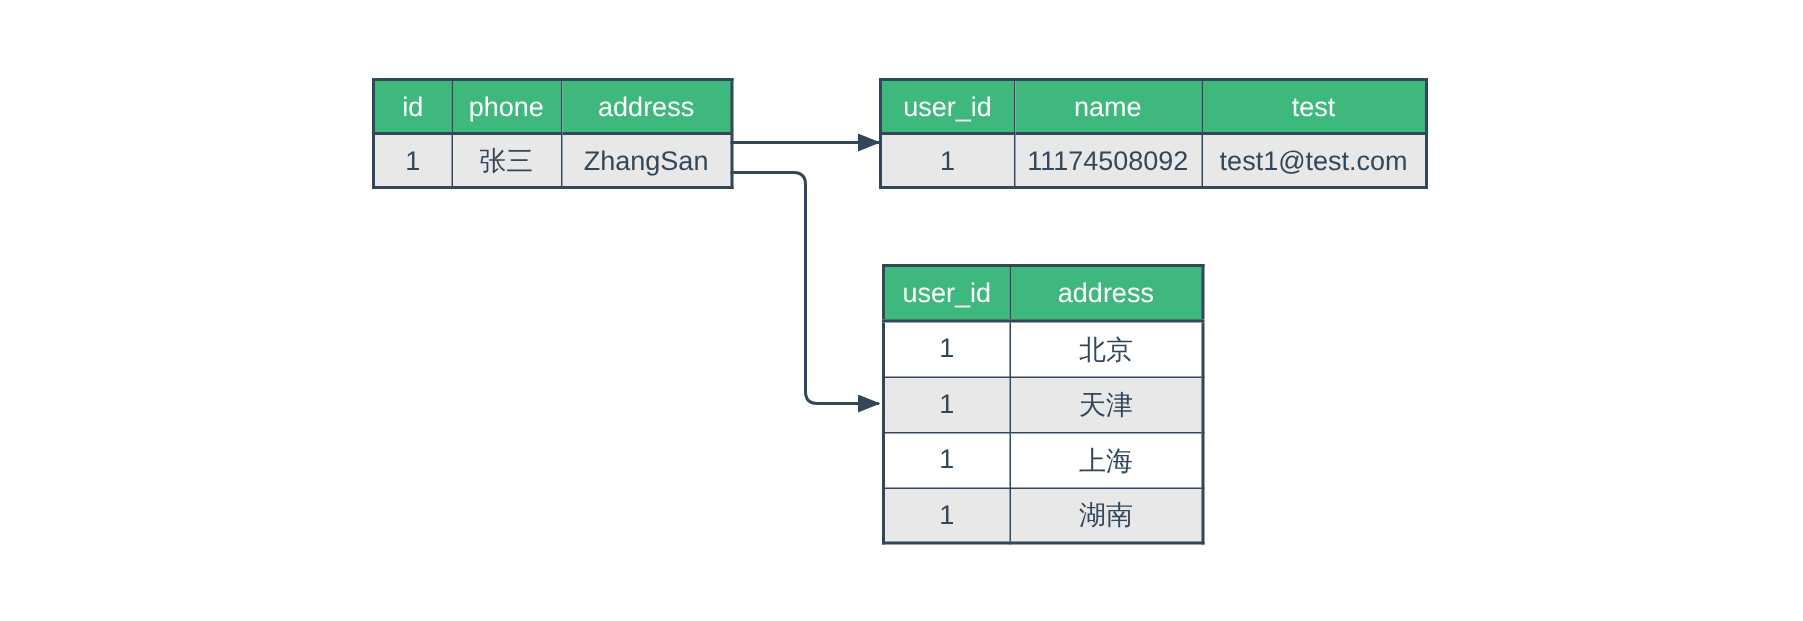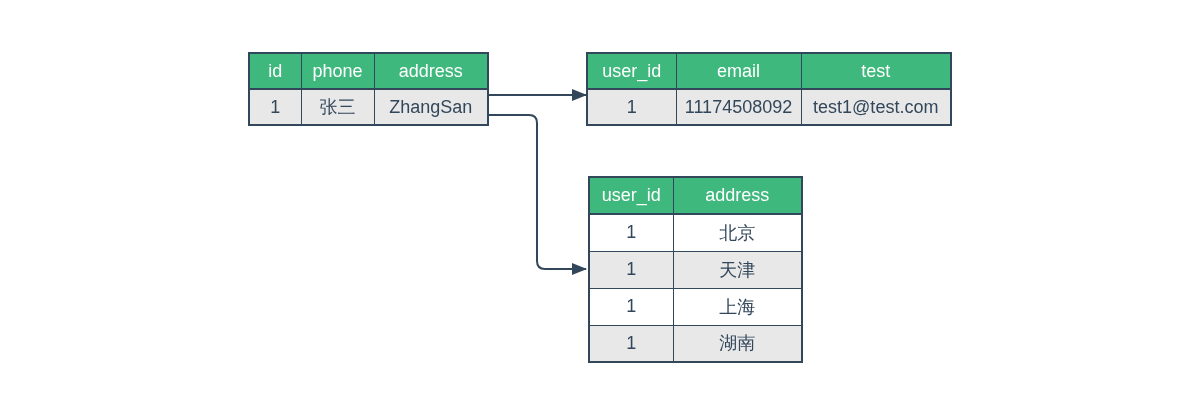--- a/index.html
+++ b/index.html
@@ -96,21 +96,21 @@
 
   <table class="db-table" id="contacts-table">
     <colgroup>
         <col style="width:89px">
         <col style="width:125px">
         <col style="width:150px">
       </colgroup>
     <thead>
       <tr>
         <th>user_id</th>
-        <th>email</th>
+        <th>name</th>
         <th>test</th>
       </tr>
     </thead>
     <tbody>
       <tr class="row-gray">
         <td>1</td>
         <td>11174508092</td>
         <td>test1@test.com</td>
       </tr>
     </tbody>

